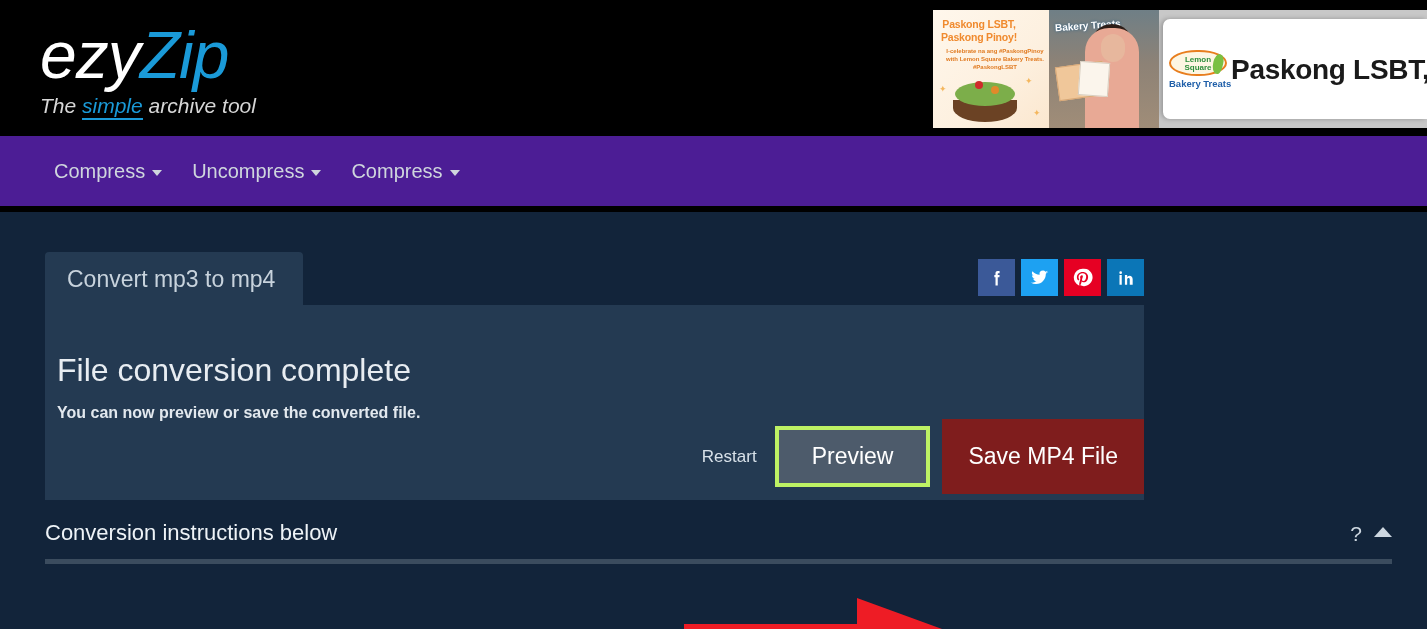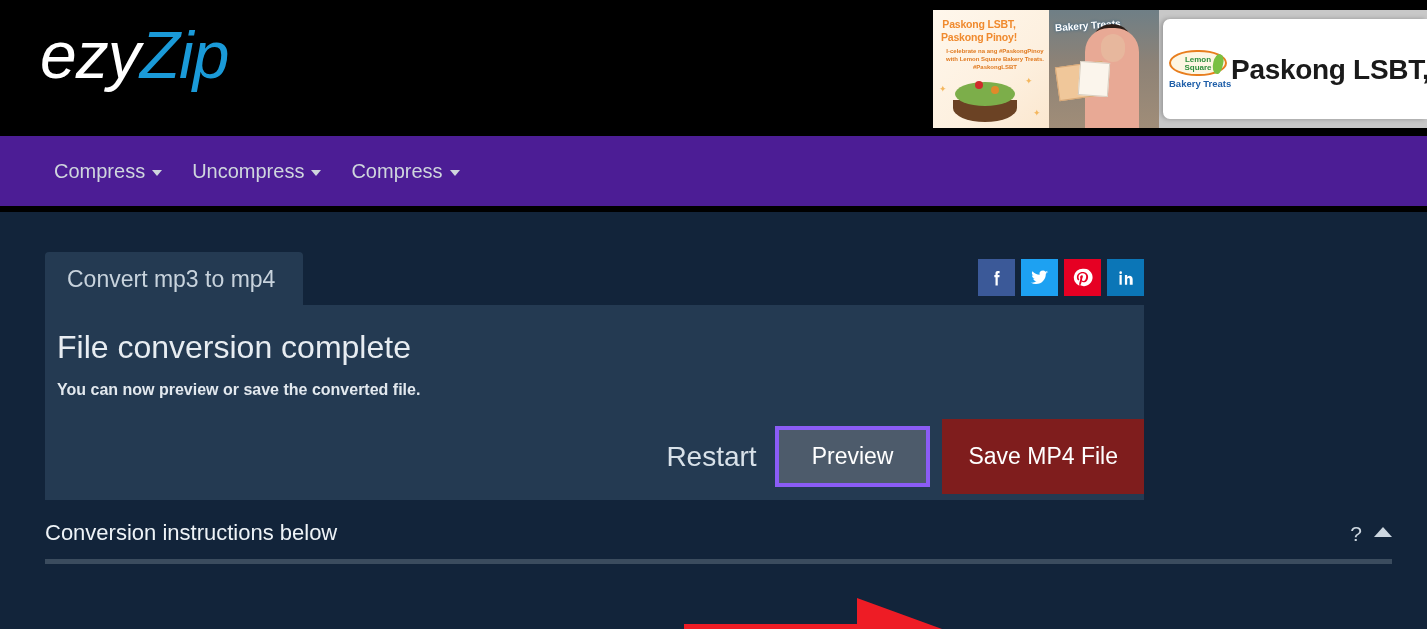--- a/index.html
+++ b/index.html
@@ -250,43 +250,44 @@
     padding: 22px 0 30px 0;
     position: relative;
     min-height: 195px;
   }
   .card-h1 {
     color: #e8edf2;
     font-size: 32px;
     font-weight: 400;
     padding: 0 0 0 12px;
     line-height: 40px;
+    margin-top: 23px;
   }
   .card-sub {
     color: #e2e8ee;
     font-size: 16px;
     font-weight: bold;
     padding: 14px 0 0 12px;
   }
   .actions {
     position: absolute;
     right: 0; bottom: 6px;
     display: flex;
     align-items: center;
     gap: 12px;
   }
   .link-restart {
     color: #d8e1e9;
-    font-size: 28px;
+    font-size: 17px;
     cursor: pointer;
     white-space: nowrap;
     margin-right: 6px;
   }
   .btn-preview-wrap {
-    border: 4px solid #8b5cf6;
+    border: 4px solid #bef264;
     padding: 0;
     line-height: 0;
   }
   .btn {
     font-size: 23px;
     color: #ffffff;
     border: none;
     cursor: pointer;
     font-family: "Liberation Sans", sans-serif;
     font-weight: 400;
@@ -348,20 +349,23 @@
   }
 </style>
 </head>
 <body>
 
 <div class="header">
 
   <div class="logo-block">
     <div class="logo-word">
       <span class="logo-ezy">ezy</span><span class="logo-zip">Zip</span>
+    </div>
+    <div class="logo-tag">
+      <span>The </span><span class="hl">simple</span><span> archive tool</span>
     </div>
   </div>
 
   <div class="ad-wrap">
     <div class="ad-left">
       <div class="hl1">
         <span>Paskong LSBT,</span><br>
         <span>Paskong Pinoy!</span>
       </div>
       <div class="hl2">I-celebrate na ang #PaskongPinoy with Lemon Square Bakery Treats. #PaskongLSBT</div>

